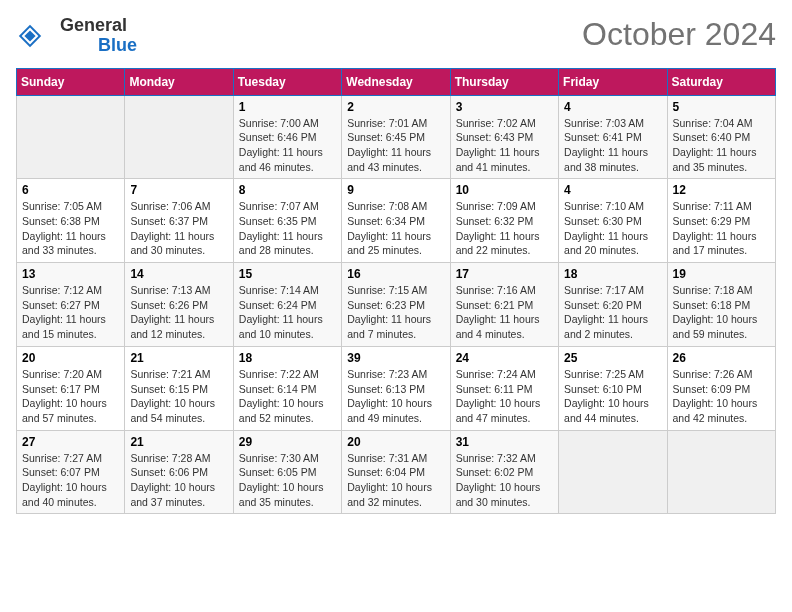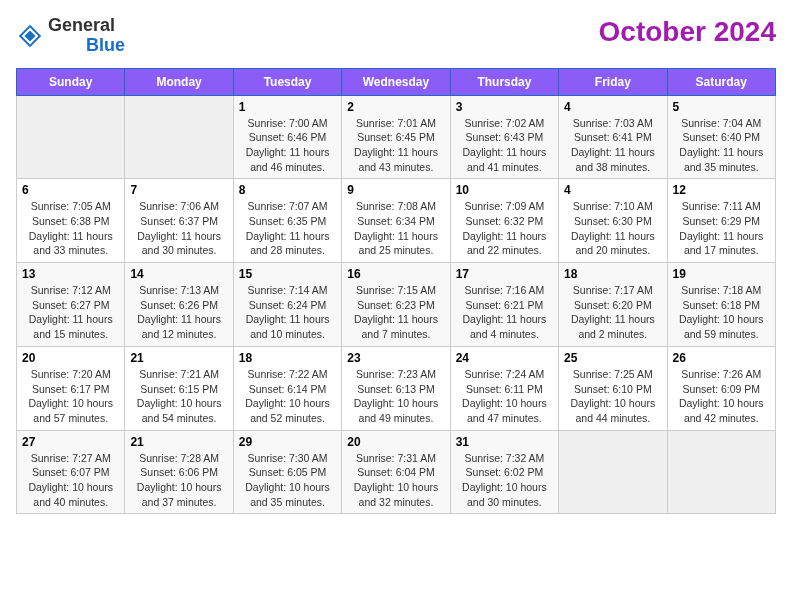--- a/index.html
+++ b/index.html
@@ -12,55 +12,55 @@
     }
     .header {
       display: flex;
       justify-content: space-between;
       align-items: flex-start;
       margin-bottom: 12px;
     }
     .logo {
       display: flex;
       align-items: center;
-      gap: 4px;
+      gap: 16px;
     }
     .logo-text {
       font-size: 18px;
       font-weight: bold;
       line-height: 1.1;
     }
     .logo-text .general { color: #333; }
     .logo-text .blue { color: #1a6fc4; margin-left: 38px; }
     .logo-icon {
       width: 28px;
       height: 28px;
     }
     .title-block {
       text-align: right;
     }
     .month-title {
-      font-size: 28px;
-      font-weight: bold;
-      color: #a21caf;
+      font-size: 32px;
+      font-weight: normal;
+      color: #737373;
     }
     .location {
       font-size: 14px;
       color: #444;
     }
     table {
       width: 100%;
       border-collapse: collapse;
       font-size: 11px;
     }
     thead tr th {
-      background: #8b5cf6;
+      background: #be185d;
       color: #fff;
       padding: 6px 4px;
-      text-align: center;
+      text-align: left;
       font-size: 12px;
       font-weight: bold;
       border: 1px solid #1a6fc4;
     }
     tbody tr td {
       border: 1px solid #ccc;
       vertical-align: top;
       padding: 4px 5px;
       width: 107px;
       min-height: 70px;
@@ -76,21 +76,20 @@
     .day-number {
       font-weight: bold;
       font-size: 12px;
       display: block;
       margin-bottom: 2px;
     }
     .day-info {
       color: #333;
       line-height: 1.4;
       font-size: 10.5px;
-      text-align: center;
     }
     .empty-cell {
       background: #f0f0f0 !important;
     }
   </style>
 </head>
 <body>
 
 <div class="header">
   <div class="logo">
@@ -213,21 +212,21 @@
         </td>
         <td>
           <span class="day-number">21</span>
           <div class="day-info">Sunrise: 7:21 AM<br>Sunset: 6:15 PM<br>Daylight: 10 hours and 54 minutes.</div>
         </td>
         <td>
           <span class="day-number">18</span>
           <div class="day-info">Sunrise: 7:22 AM<br>Sunset: 6:14 PM<br>Daylight: 10 hours and 52 minutes.</div>
         </td>
         <td>
-          <span class="day-number">23</span>
+          <span class="day-number">39</span>
           <div class="day-info">Sunrise: 7:23 AM<br>Sunset: 6:13 PM<br>Daylight: 10 hours and 49 minutes.</div>
         </td>
         <td>
           <span class="day-number">24</span>
           <div class="day-info">Sunrise: 7:24 AM<br>Sunset: 6:11 PM<br>Daylight: 10 hours and 47 minutes.</div>
         </td>
         <td>
           <span class="day-number">25</span>
           <div class="day-info">Sunrise: 7:25 AM<br>Sunset: 6:10 PM<br>Daylight: 10 hours and 44 minutes.</div>
         </td>

